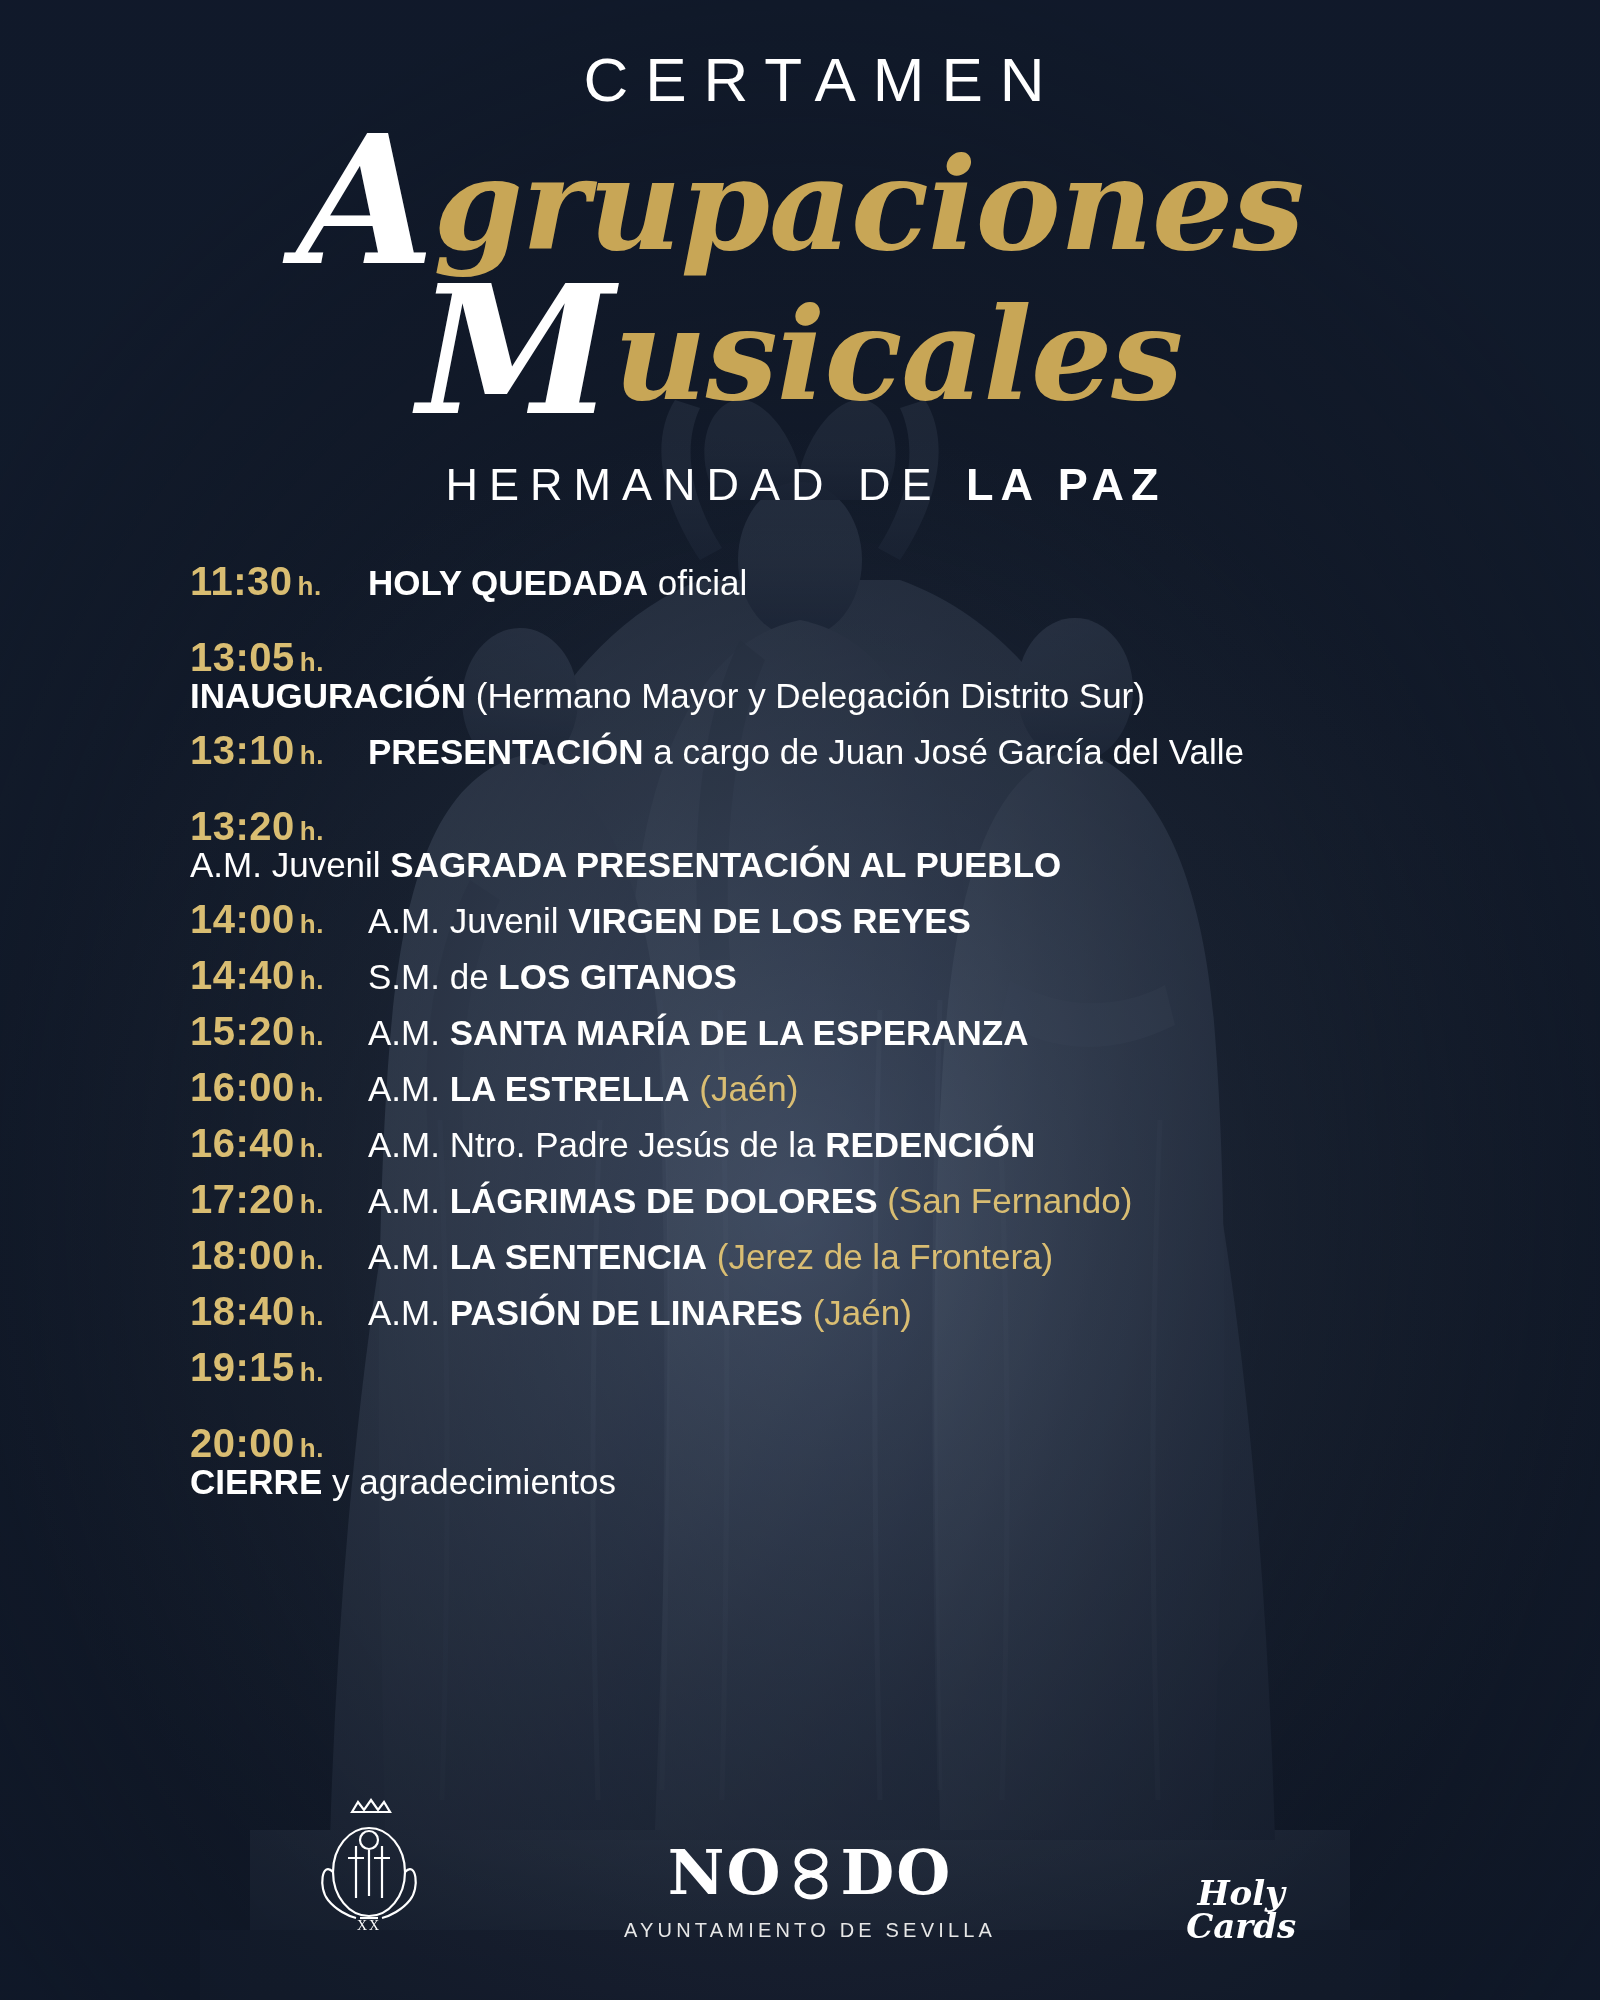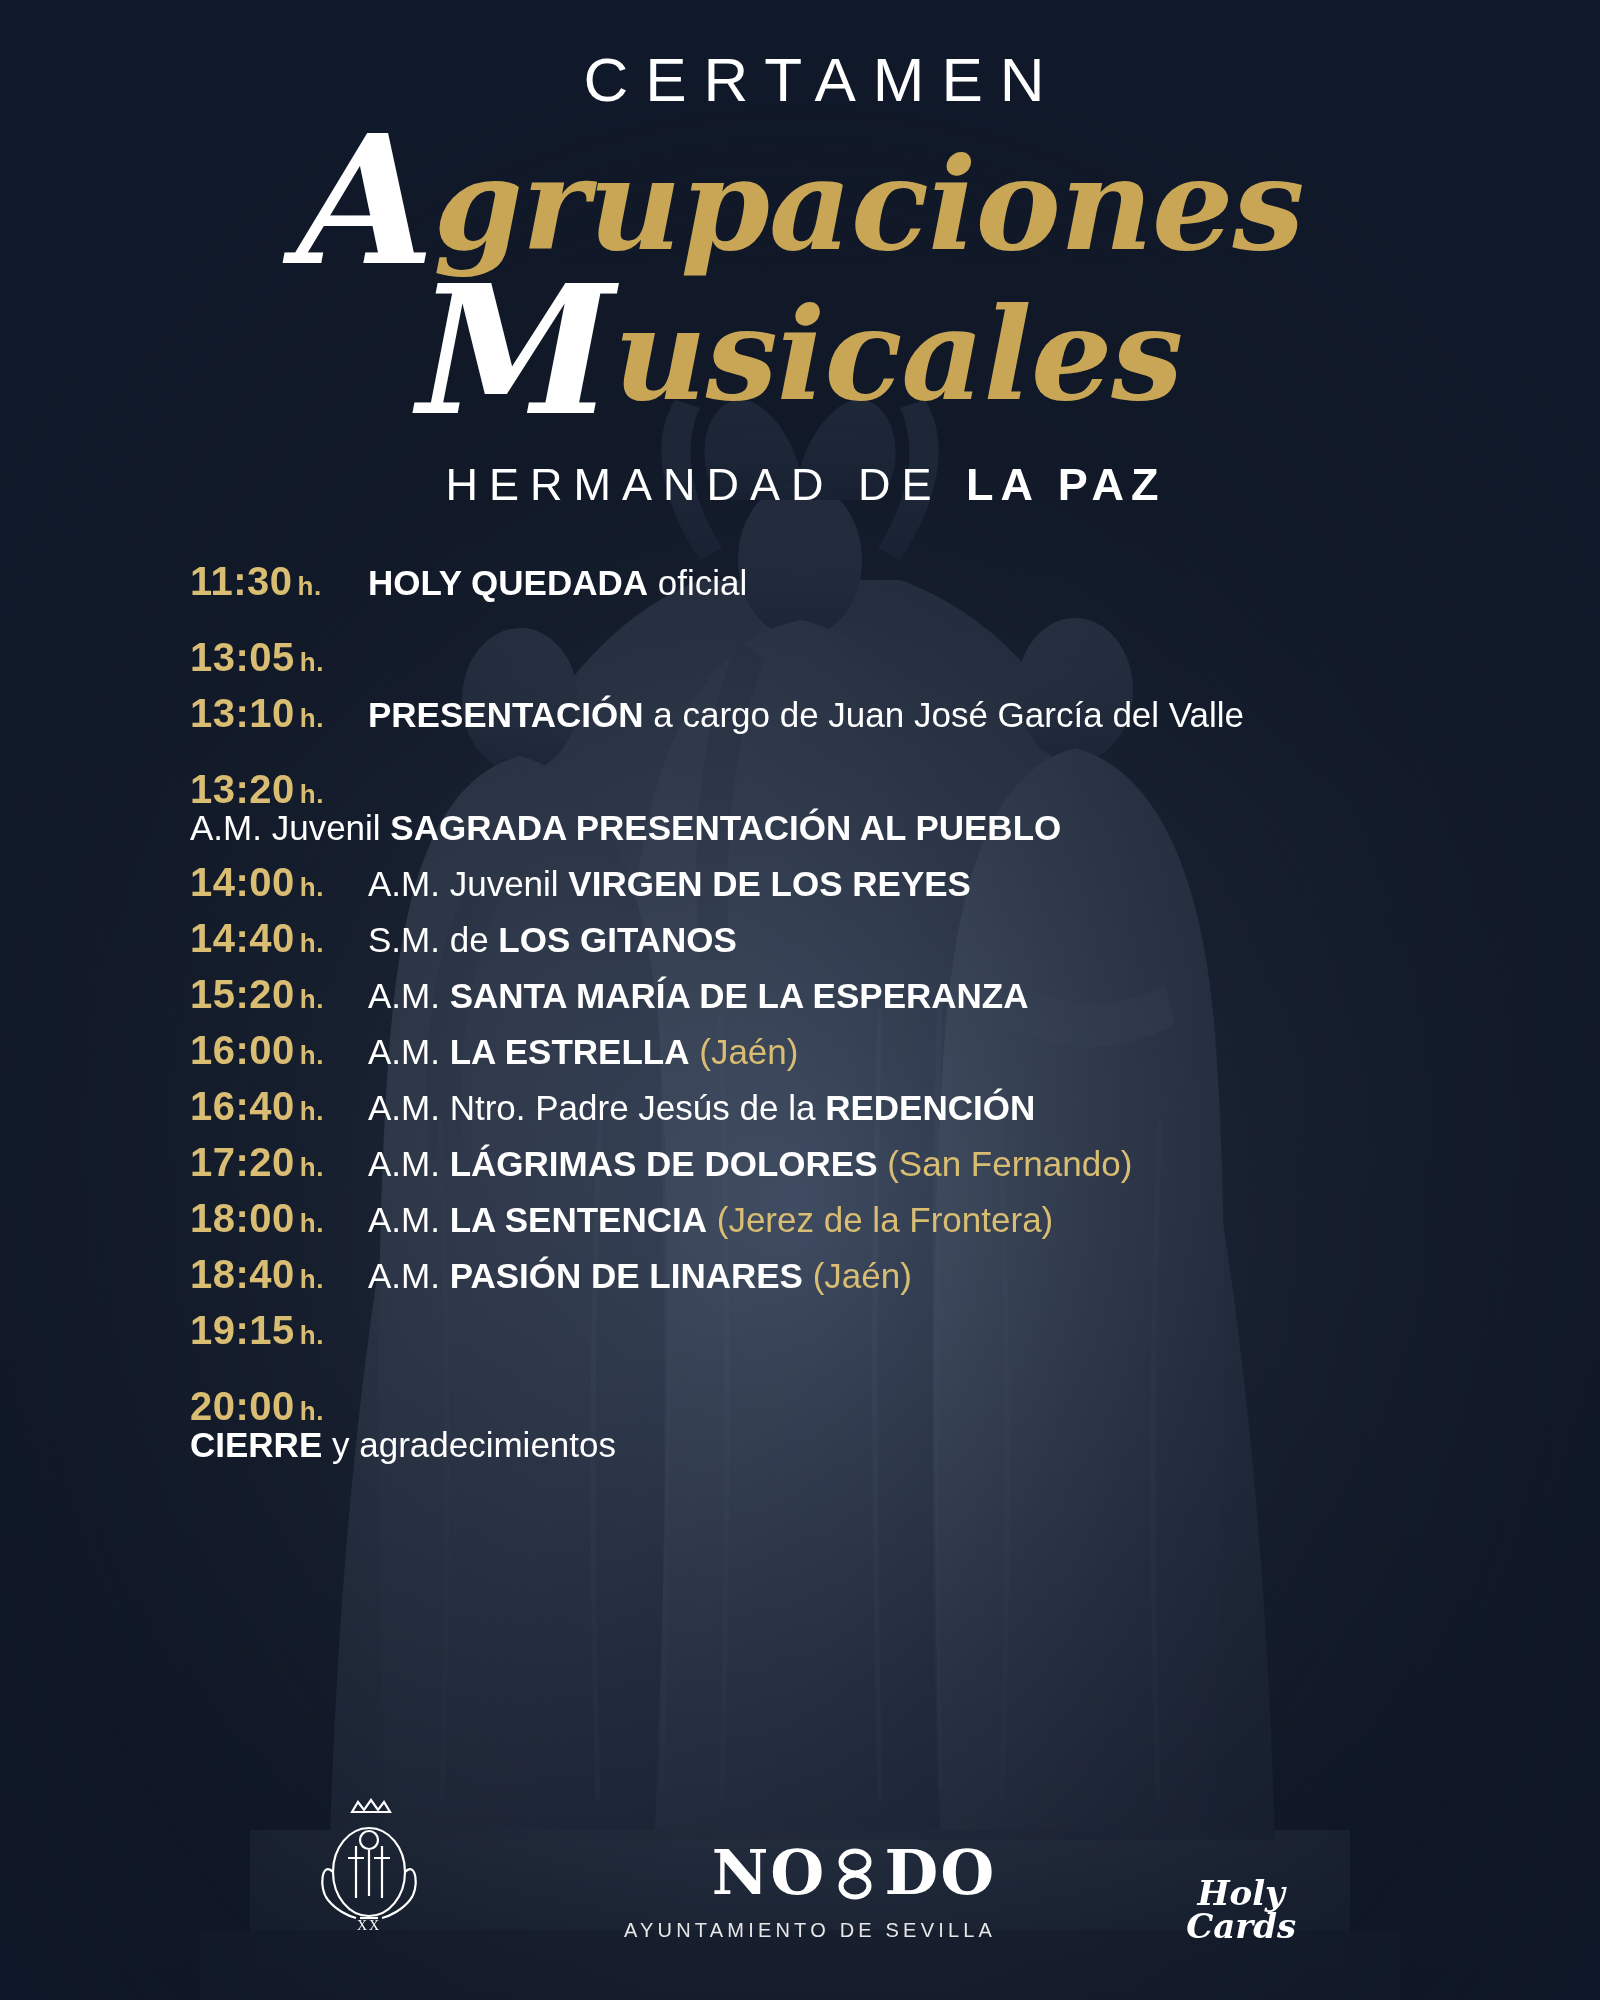--- a/index.html
+++ b/index.html
@@ -80,21 +80,20 @@
     position:absolute; bottom:58px; left:0; width:1600px;
     display:flex; align-items:flex-end; justify-content:center; gap:190px;
     z-index:5;
   }
   .logo { text-align:center; color:#ffffff; }
   .nosdo-word {
     font-family:"DejaVu Serif", serif;
     font-weight:700;
     font-size:62px;
     letter-spacing:2px;
-    text-align:right;
   }
   .nosdo-sub { font-size:20px; letter-spacing:4.2px; margin-top:10px; color:#e7e7e7; }
   .holy {
     font-family:"DejaVu Serif", serif;
     font-style:italic;
     font-weight:700;
     font-size:34px;
     line-height:.95;
     text-align:center;
     color:#ffffff;
@@ -173,20 +172,21 @@
 
   <div class="schedule">
 
     <div class="row">
       <div class="time"><span>11:30</span><span class="h">h.</span></div>
       <div class="txt"><span></span><span class="b">HOLY QUEDADA</span><span> oficial</span><span class="loc"></span></div>
     </div>
 
     <div class="row gap-before">
       <div class="time"><span>13:05</span><span class="h">h.</span></div>
+      <div class="txt"><span></span><span class="b">INAUGURACIÓN</span><span> (Hermano Mayor y Delegación Distrito Sur)</span><span class="loc"></span></div>
     </div>
 
     <div class="row">
       <div class="time"><span>13:10</span><span class="h">h.</span></div>
       <div class="txt"><span></span><span class="b">PRESENTACIÓN</span><span> a cargo de Juan José García del Valle</span><span class="loc"></span></div>
     </div>
 
     <div class="row gap-before">
       <div class="time"><span>13:20</span><span class="h">h.</span></div>
       <div class="txt"><span>A.M. Juvenil </span><span class="b">SAGRADA PRESENTACIÓN AL PUEBLO</span><span></span><span class="loc"></span></div>

